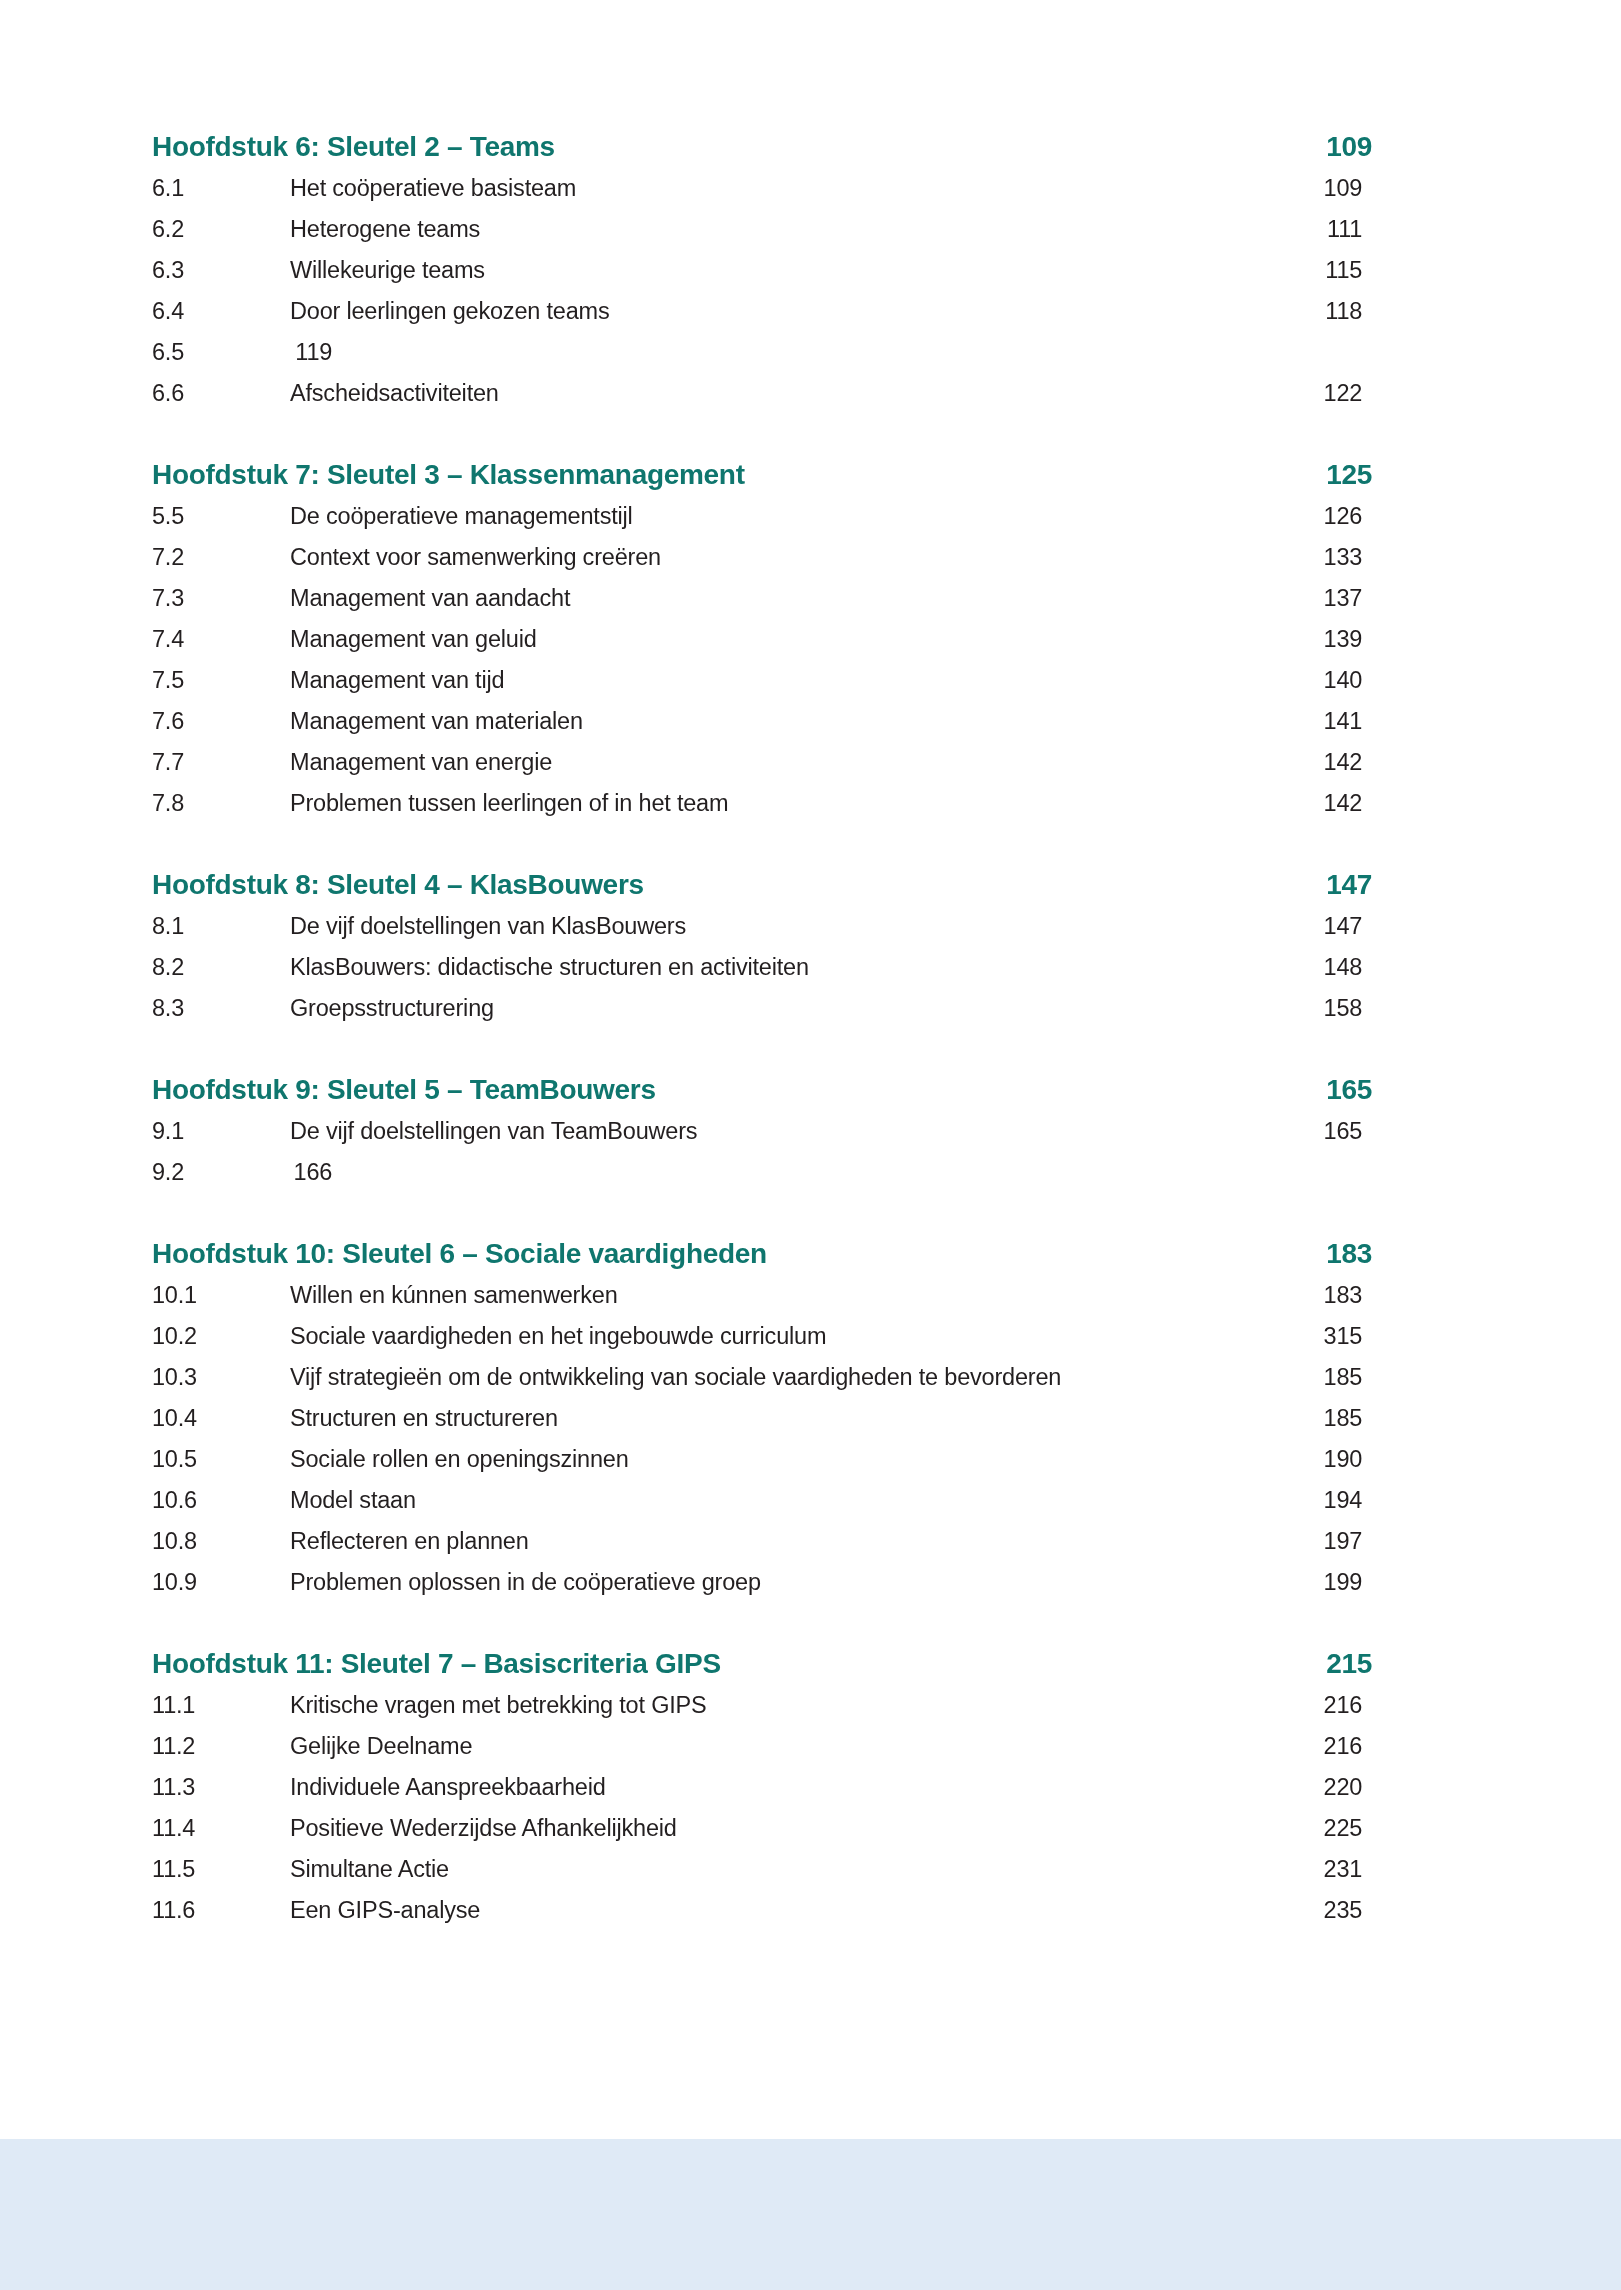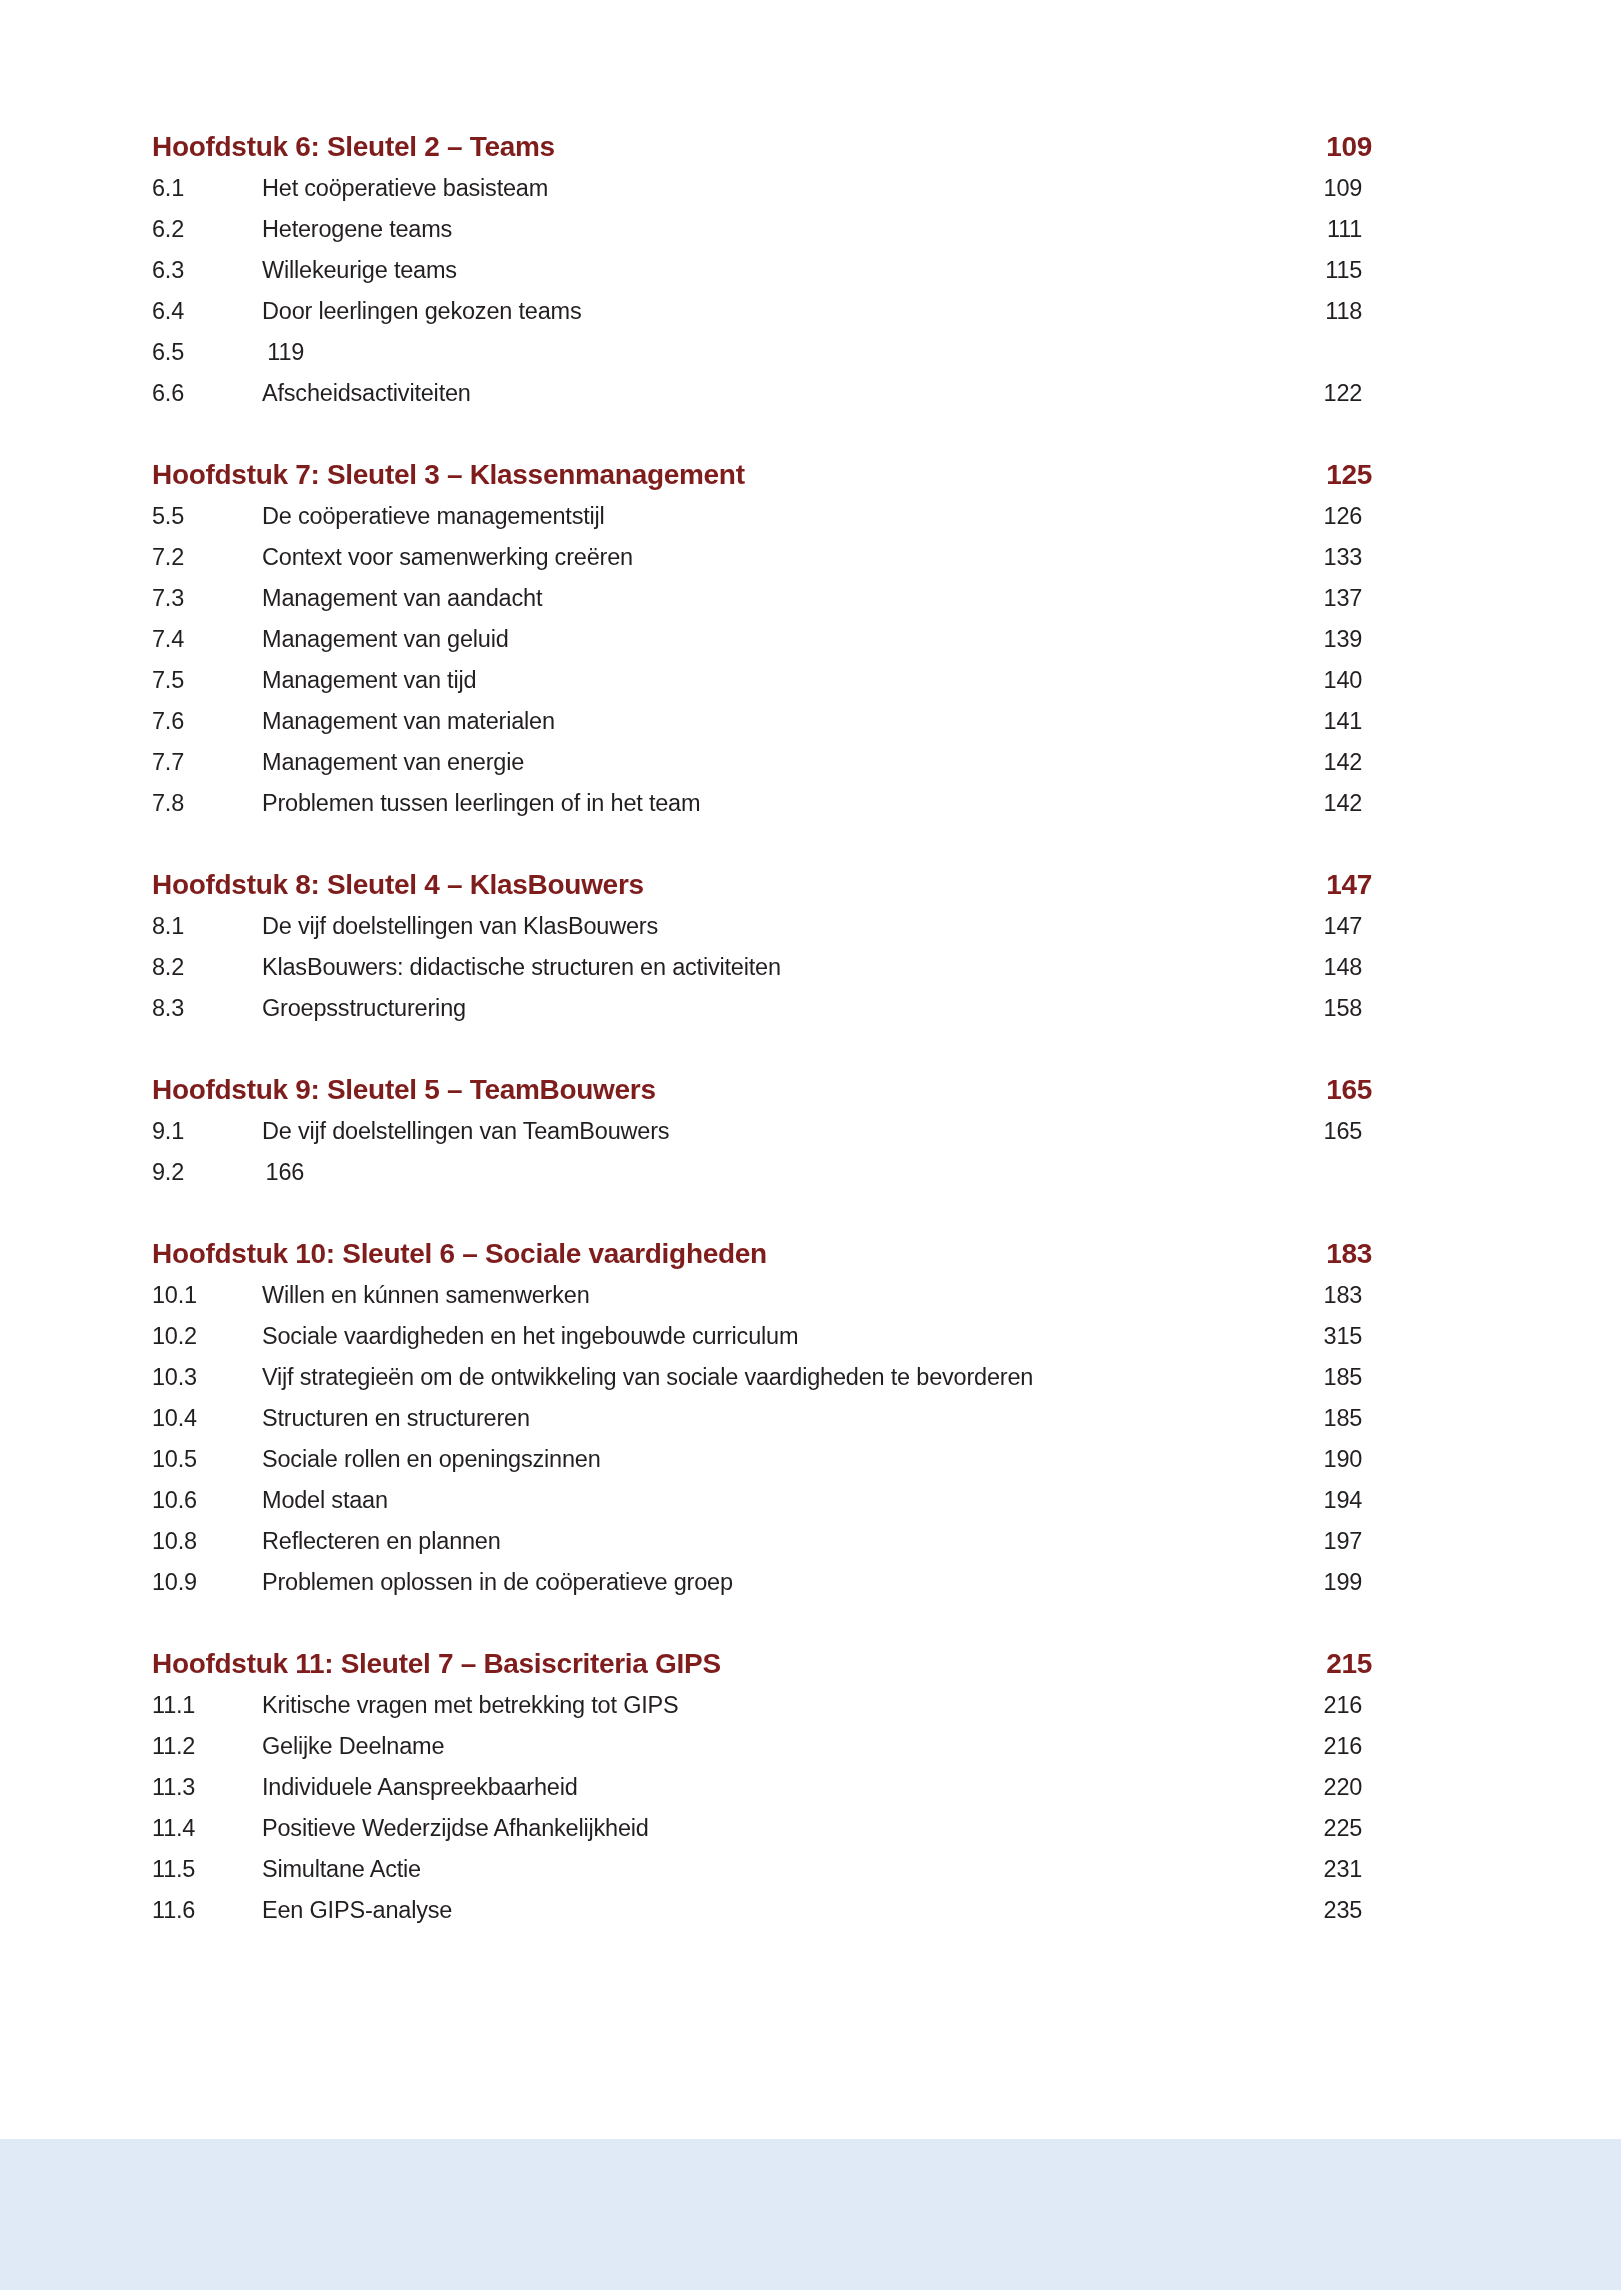--- a/index.html
+++ b/index.html
@@ -9,26 +9,26 @@
     font-family: "Liberation Sans", "DejaVu Sans", sans-serif;
     color: #231f20;
   }
   .toc {
     position: absolute; left: 152px; top: 125px; width: 1220px;
   }
   .chapter { margin-bottom: 39px; }
   .chapter-head {
     display: flex; justify-content: space-between; align-items: baseline;
     height: 43px; line-height: 43px;
-    color: #7f1d1d; font-weight: bold; font-size: 28px; letter-spacing: -0.3px;
+    color: #0f766e; font-weight: bold; font-size: 28px; letter-spacing: -0.3px;
   }
   .chapter-head .pg { width: 88px; text-align: right; }
   .row {
     display: flex; align-items: flex-end;
-    height: 41px; line-height: 41px; font-size: 23.5px; letter-spacing: -0.2px;
+    height: 41px; line-height: 41px; font-size: 23.5px; letter-spacing: -0.2px; gap: 28px;
   }
   .row .num { width: 74px; flex: none; }
   .row .title { flex: 1; white-space: nowrap; margin-left: 36px; }
   .row .pg { width: 88px; text-align: right; padding-right: 9.8px; box-sizing: border-box; }
   .footer {
     position: absolute; left: 0; top: 2139px; width: 1621px; height: 152px;
     background: #dfeaf6;
   }
 </style>
 </head>

